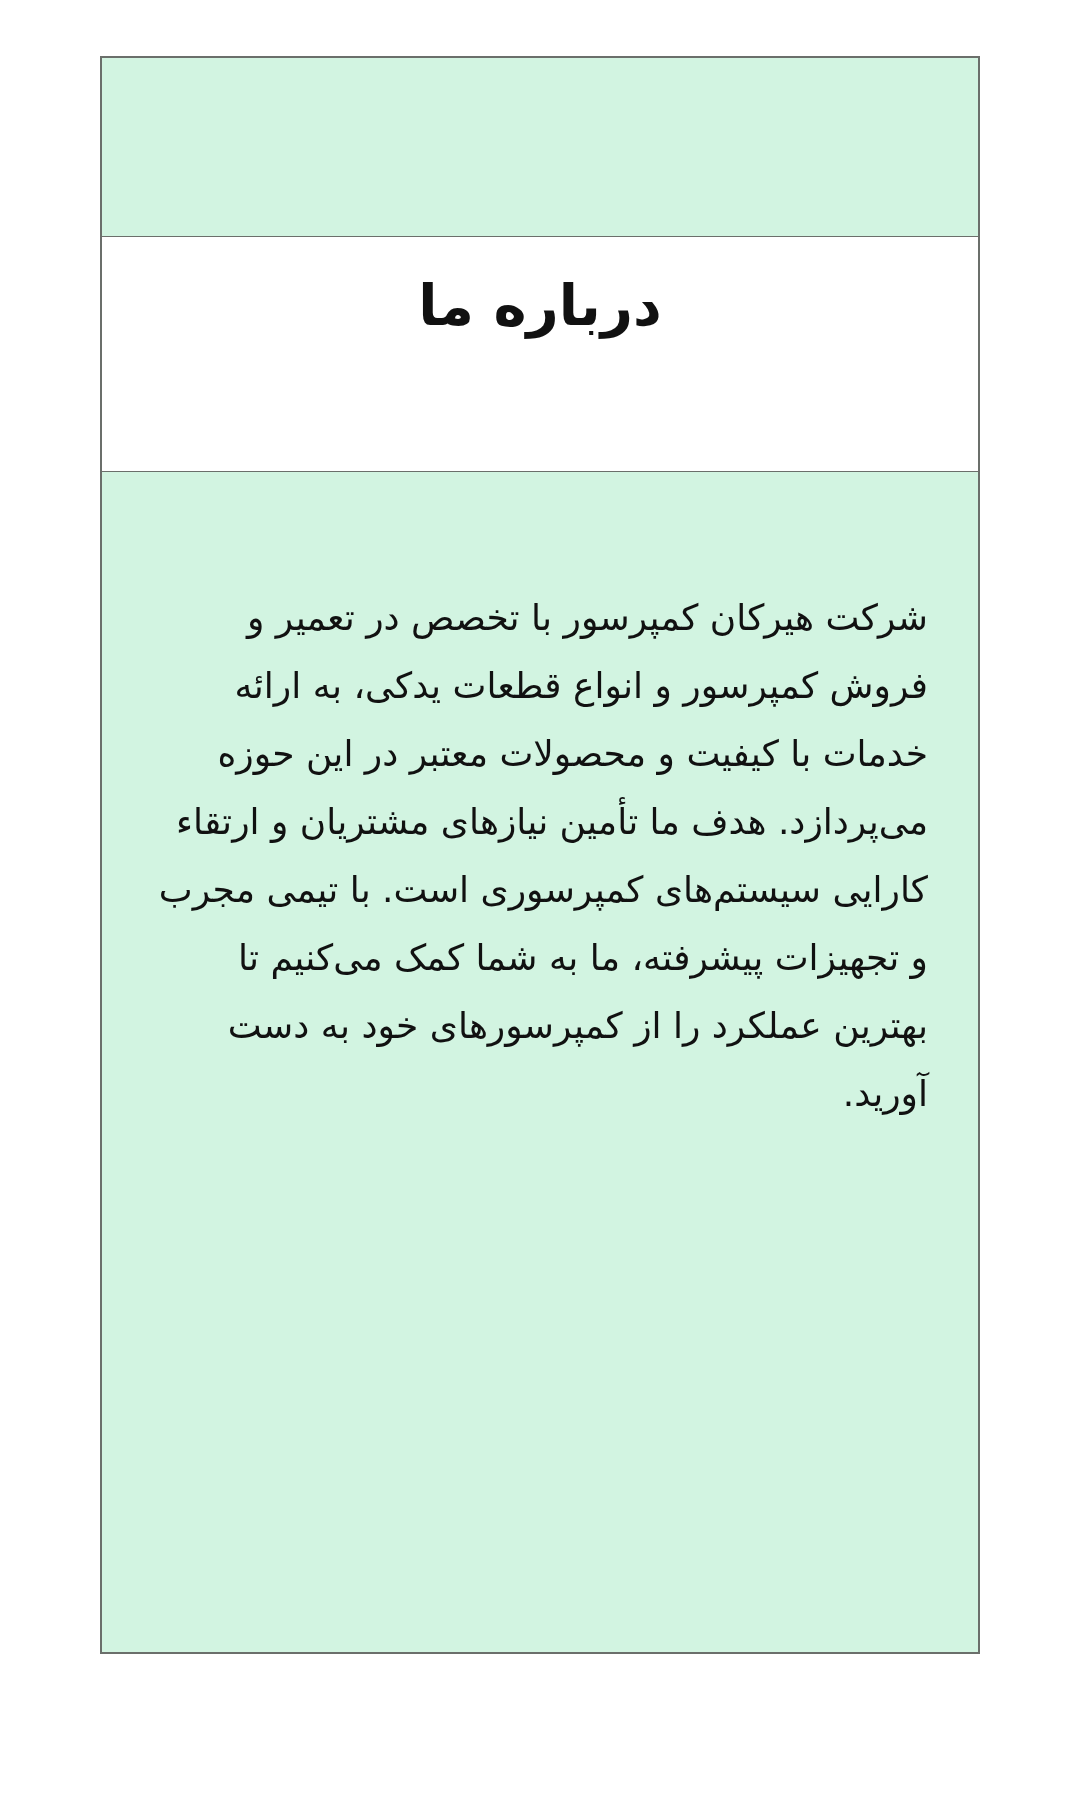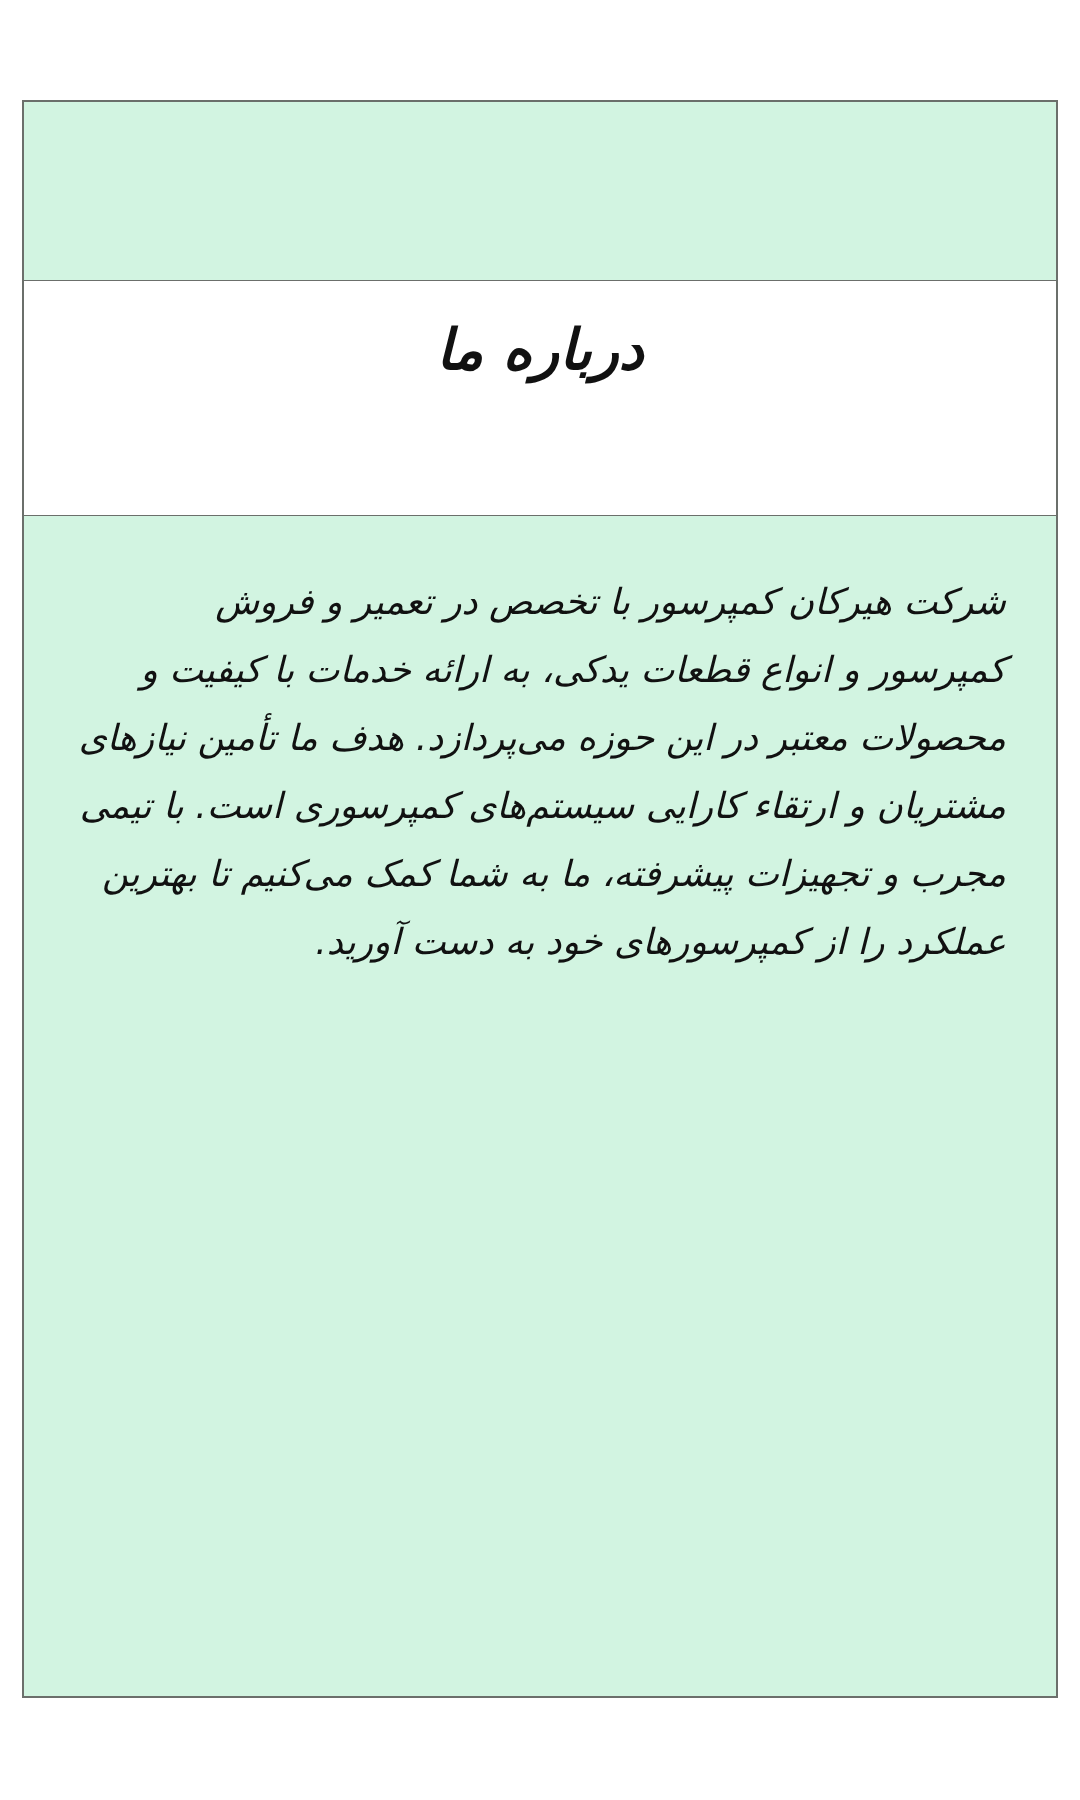--- a/index.html
+++ b/index.html
@@ -9,26 +9,25 @@
     font-family: "DejaVu Sans", sans-serif;
   }
   .page {
     width: 1080px;
     height: 1800px;
     background: var(--page_bg, #ffffff);
     overflow: hidden;
   }
   .card {
     box-sizing: border-box;
-    width: 1036px;
+    width: 880px;
     height: 1598px;
-    margin: 100px auto 0;
+    margin: 56px auto 0;
     border: 2px solid var(--card_border, #6b6f6b);
     background: var(--banner, #d2f4e1);
-    font-style: italic;
   }
   .banner-strip {
     height: 178px;
     background: var(--banner, #d2f4e1);
   }
   .title-band {
     box-sizing: border-box;
     height: 236px;
     background: var(--page_bg, #ffffff);
     border-top: 1px solid var(--card_border, #6b6f6b);
@@ -41,21 +40,21 @@
     padding-top: 28px;
     font-size: 56px;
     line-height: 1.45;
     font-weight: 700;
     color: var(--text, #111111);
   }
   .content {
     box-sizing: border-box;
     height: 1180px;
     background: var(--banner, #d2f4e1);
-    padding: 52px 50px 0;
+    padding: 112px 50px 0;
   }
   .content p {
     margin: 0;
     direction: rtl;
     text-align: right;
     font-size: 36px;
     line-height: 68px;
     color: var(--text, #111111);
   }
 </style>

